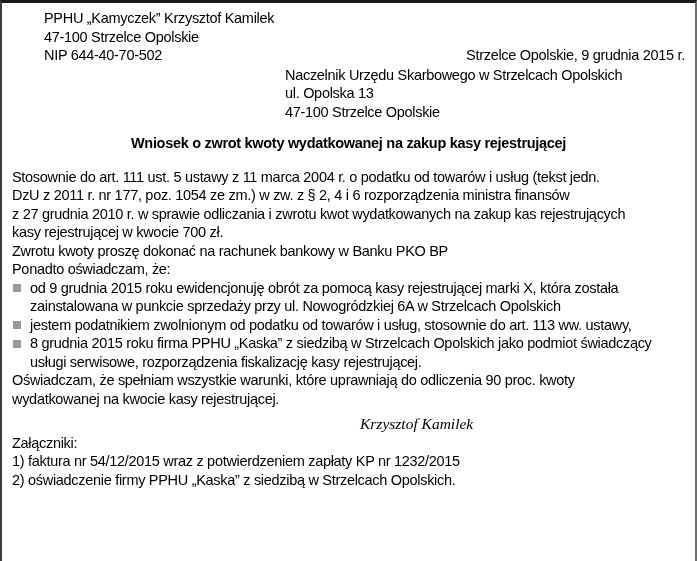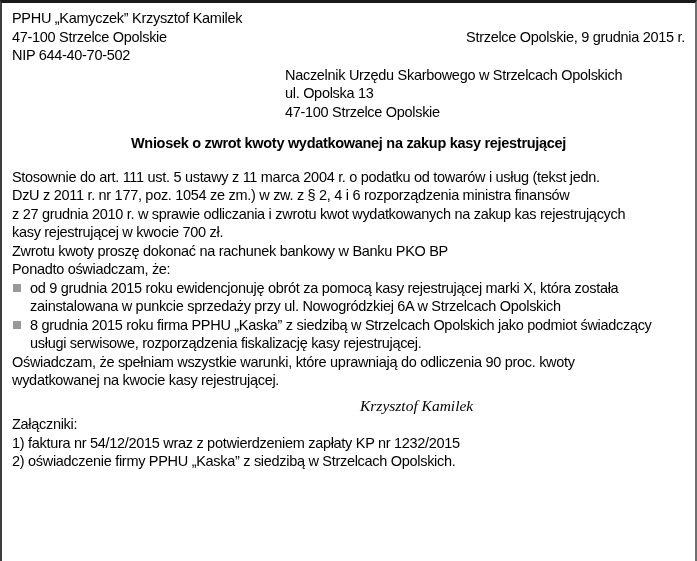--- a/index.html
+++ b/index.html
@@ -21,21 +21,22 @@
     font-family: "Liberation Sans", "DejaVu Sans", sans-serif;
     font-size: 14.5px;
     line-height: 18.5px;
     letter-spacing: -0.3px;
     color: #000000;
   }
   .line { white-space: nowrap; }
   .header-row {
     display: flex;
     justify-content: space-between;
-    align-items: center;
+    align-items: flex-end;
+    margin-left: 32px;
   }
   .addressee-block {
     margin-left: 273px;
     margin-top: 1px;
   }
   .doc-title {
     text-align: center;
     font-weight: bold;
     margin-top: 13px;
     margin-bottom: 15px;
@@ -94,20 +95,24 @@
   </div>
 
   <div>
     <div class="bullet-item">
       <span class="bullet-marker"></span>
       <div class="line">od 9 grudnia 2015 roku ewidencjonuję obrót za pomocą kasy rejestrującej marki X, która została</div>
       <div class="line">zainstalowana w punkcie sprzedaży przy ul. Nowogródzkiej 6A w Strzelcach Opolskich</div>
     </div>
     <div class="bullet-item">
       <span class="bullet-marker"></span>
+      <div class="line">jestem podatnikiem zwolnionym od podatku od towarów i usług, stosownie do art. 113 ww. ustawy,</div>
+    </div>
+    <div class="bullet-item">
+      <span class="bullet-marker"></span>
       <div class="line">8 grudnia 2015 roku firma PPHU „Kaska” z siedzibą w Strzelcach Opolskich jako podmiot świadczący</div>
       <div class="line">usługi serwisowe, rozporządzenia fiskalizację kasy rejestrującej.</div>
     </div>
   </div>
 
   <div>
     <div class="line">Oświadczam, że spełniam wszystkie warunki, które uprawniają do odliczenia 90 proc. kwoty</div>
     <div class="line">wydatkowanej na kwocie kasy rejestrującej.</div>
   </div>
 

